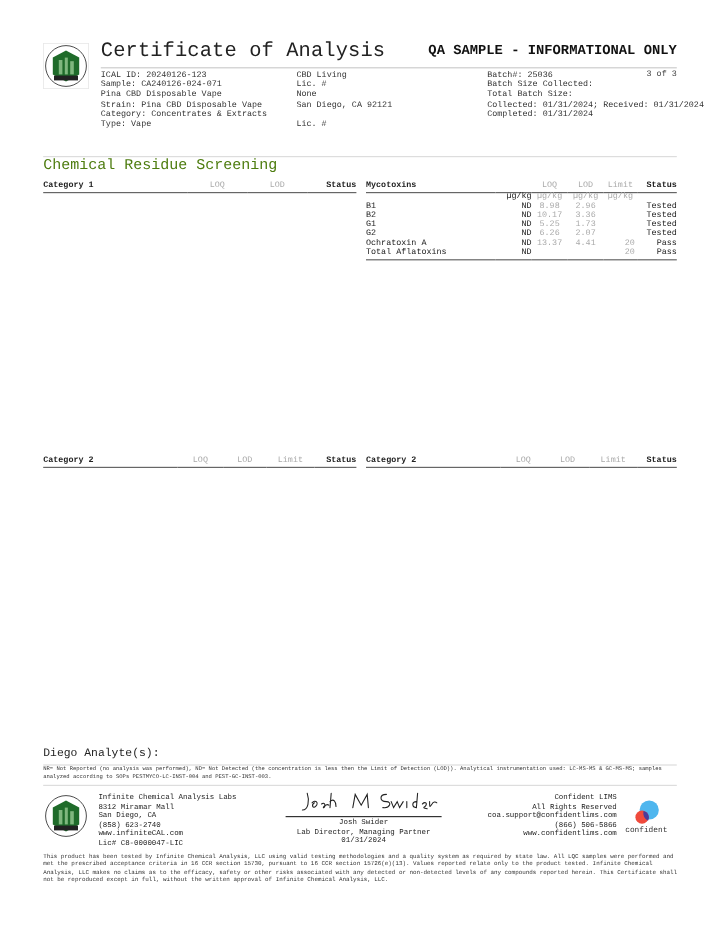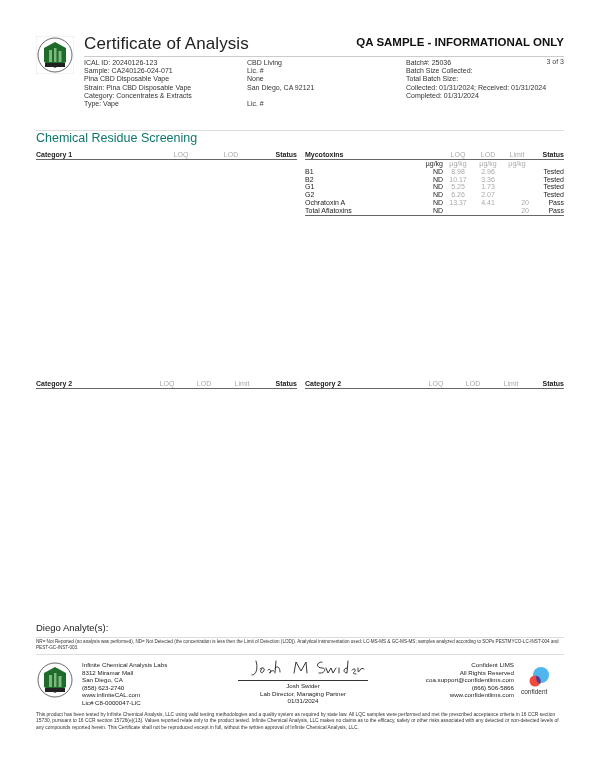--- a/index.html
+++ b/index.html
@@ -1,35 +1,35 @@
 <!DOCTYPE html>
 <html><head>
 <meta charset="utf-8">
 <style>
   * { box-sizing: border-box; margin: 0; padding: 0; }
   html, body { width: 600px; height: 776px; background: #fff; overflow: hidden; }
   body { font-family: "Liberation Sans", sans-serif; color: #222; position: relative; }
-  .abs { position: absolute; }
+  .abs { position: absolute; font-family: Liberation Mono, monospace; }
 
   
   .logo { left: 36px; top: 36px; width: 38px; height: 38px; }
   .doc-title { left: 84px; top: 34px; font-size: 17px; color: #222; letter-spacing: 0.1px; }
   .qa-title { right: 36px; top: 36px; font-size: 11.5px; font-weight: bold; color: #111; }
   .header-rule { left: 84px; right: 36px; top: 56px; height: 1px; background: #ccc; }
   .page-num { right: 36px; top: 58px; font-size: 7px; color: #444; }
   .info-col { top: 59px; font-size: 7px; line-height: 8.2px; color: #333; }
   .info-col div { white-space: nowrap; }
   .col1 { left: 84px; }
   .col2 { left: 247px; }
   .col3 { left: 406px; }
   .gap { height: 8px; }
 
   
   .section-rule { left: 36px; right: 36px; top: 130px; height: 1px; background: #ddd; }
-  .section-title { left: 36px; top: 131px; font-size: 12.5px; color: #0f766e; }
+  .section-title { left: 36px; top: 131px; font-size: 12.5px; color: #4d7c0f; }
 
   table { border-collapse: collapse; font-size: 7px; }
   th { font-weight: bold; text-align: left; padding: 0 0 1px 0; border-bottom: 1.5px solid #666; white-space: nowrap; }
   th.muted { color: #aaa; font-weight: normal; text-align: center; }
   th.r { text-align: right; }
   td { padding: 0; line-height: 7.8px; white-space: nowrap; }
   td.r { text-align: right; }
   td.muted { color: #aaa; text-align: center; }
   td.lim { color: #aaa; text-align: right; padding-right: 2px; }
   tr.last td { border-bottom: 1.5px solid #666; }

